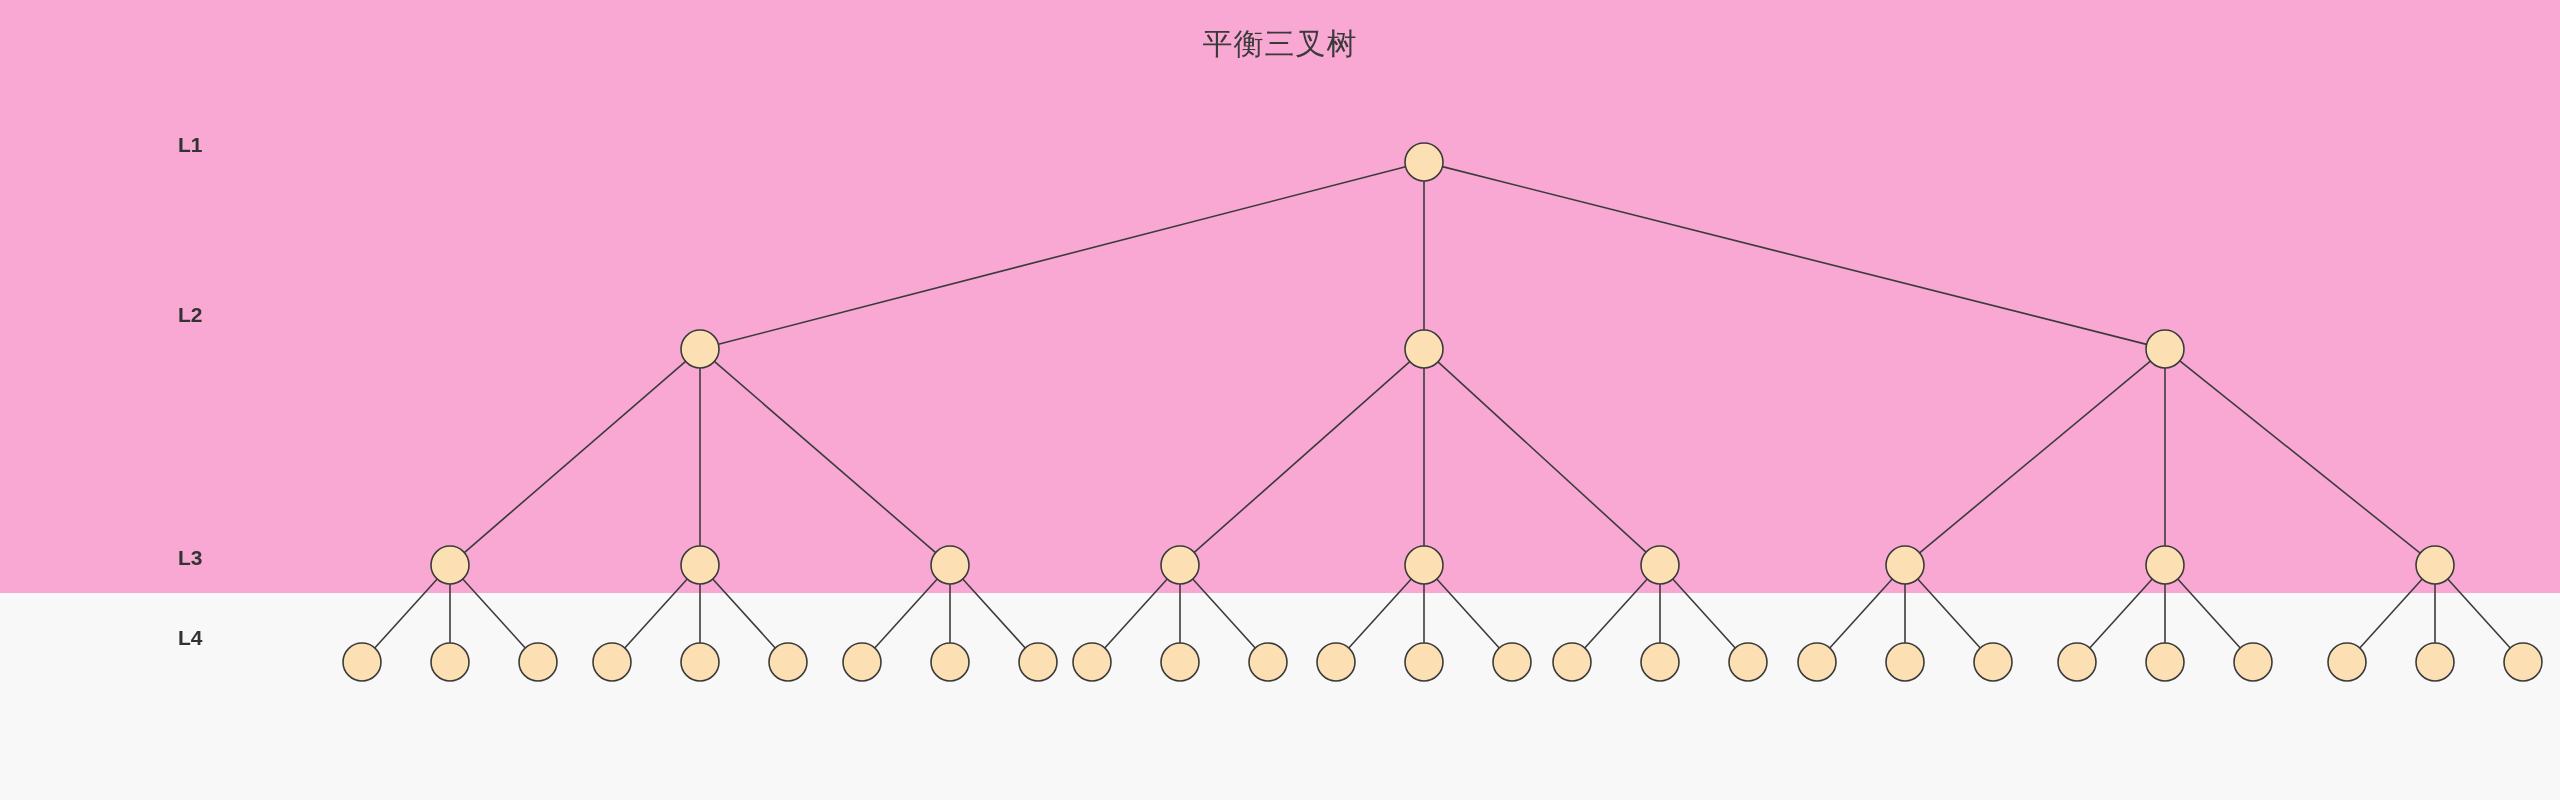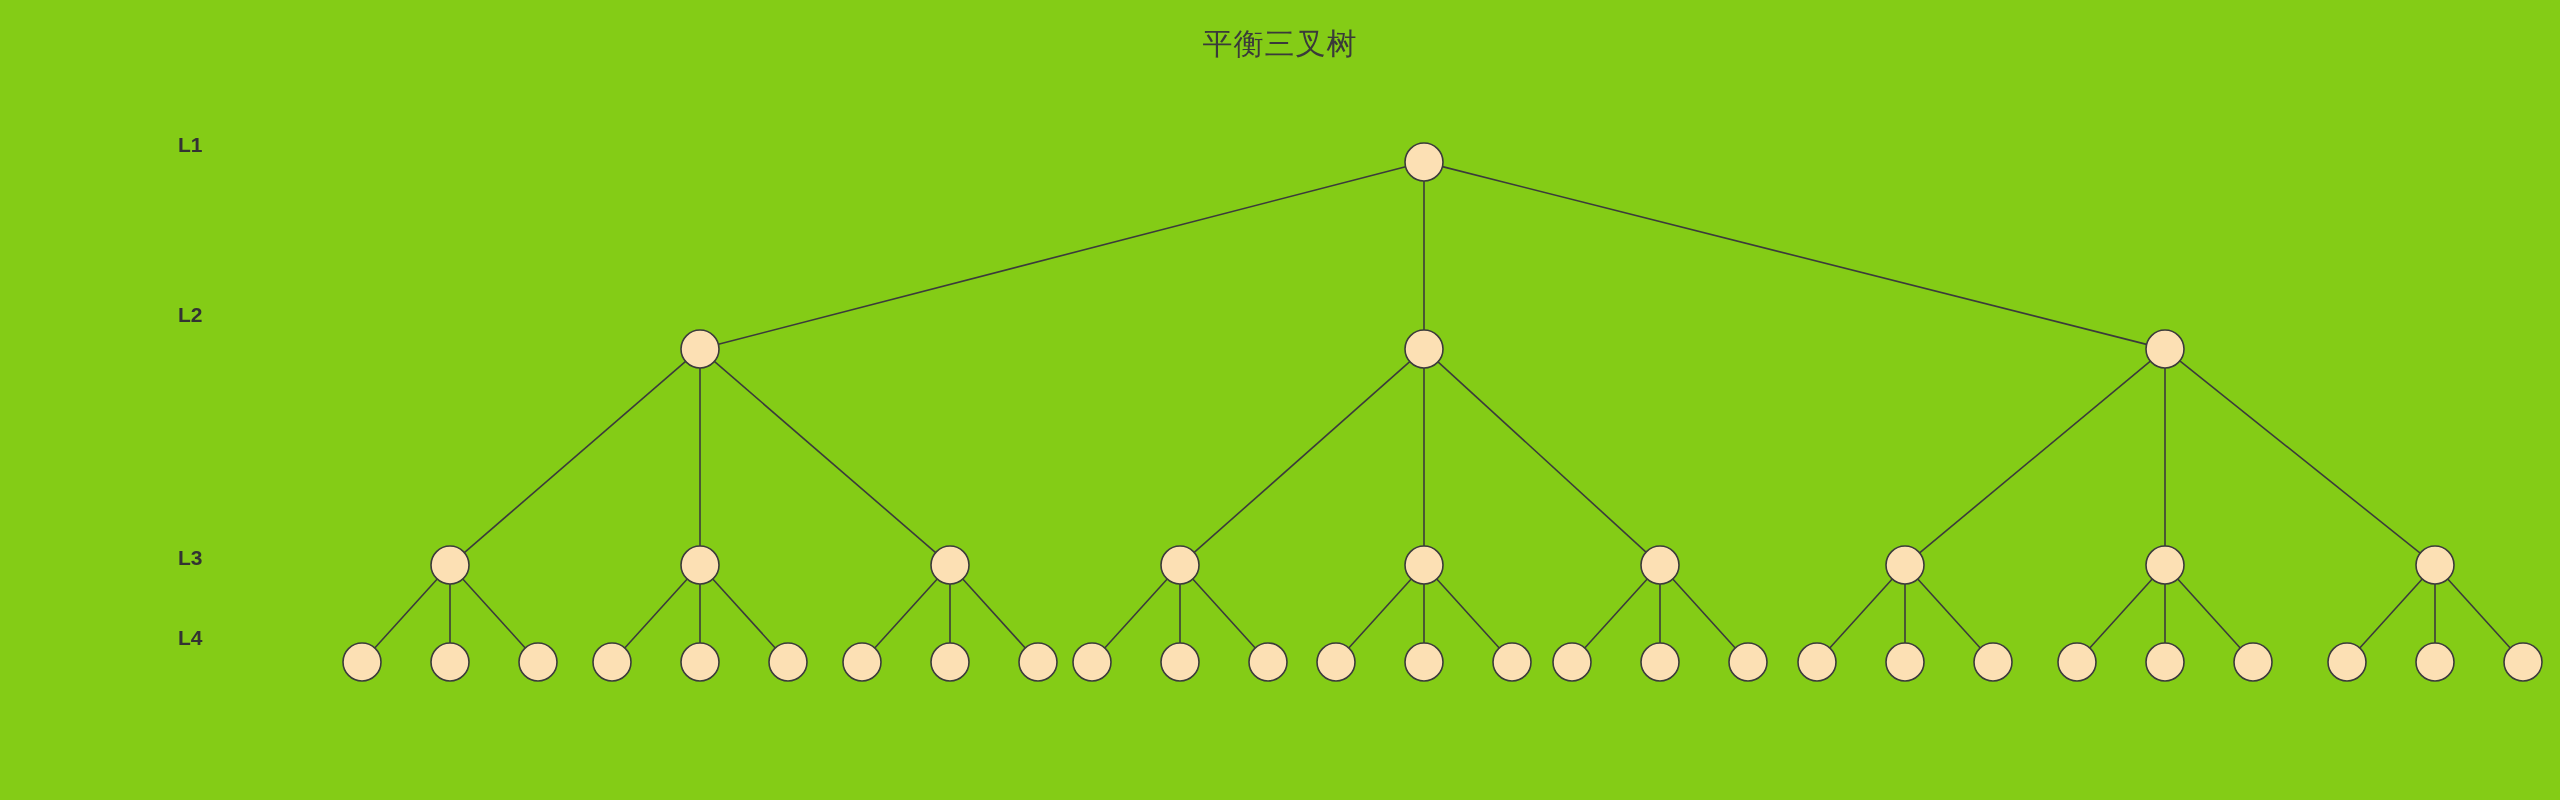--- a/index.html
+++ b/index.html
@@ -9,22 +9,22 @@
   }
   body {
     width: 2560px;
     height: 800px;
     font-family: "Liberation Sans", sans-serif;
     overflow: hidden;
   }
   #canvas-wrap {
     position: relative;
     width: 2560px;
-    height: 800px;
-    background: #84cc16;
+    height: 593px;
+    background: #f9a8d4;
   }
   #tree-title {
     position: absolute;
     left: 0;
     top: 24px;
     width: 2560px;
     text-align: center;
     font-size: 30px;
     font-weight: 400;
     color: #3a3a3a;

